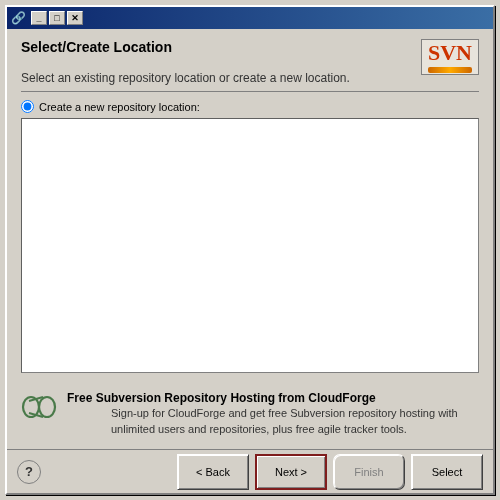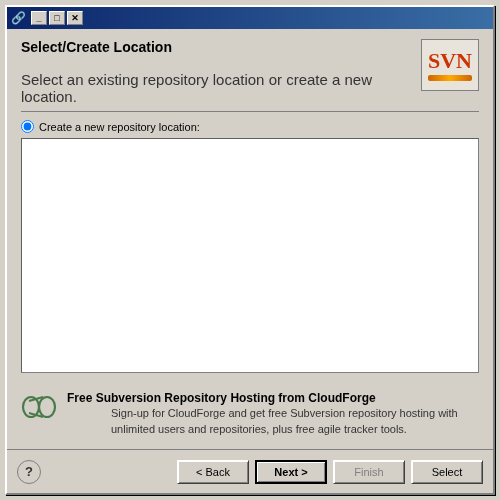--- a/index.html
+++ b/index.html
@@ -76,26 +76,26 @@
     .header-text {
       flex: 1;
     }
     .header-title {
       font-size: 14px;
       font-weight: bold;
       color: #000;
       margin-bottom: 16px;
     }
     .header-subtitle {
-      font-size: 15px;
+      font-size: 12px;
       color: #333;
     }
     .svn-logo {
       width: 58px;
-      height: 52px;
+      height: 36px;
       background: #e8e4dc;
       border: 1px solid #808080;
       display: flex;
       flex-direction: column;
       align-items: center;
       justify-content: center;
       flex-shrink: 0;
       margin-left: 10px;
     }
     .svn-logo-text {
@@ -196,42 +196,43 @@
       color: #333;
       cursor: pointer;
       background: #d4d0c8;
     }
     .footer-buttons {
       display: flex;
       gap: 6px;
       margin-left: auto;
     }
     .btn {
-      height: 24px;
+      height: 36px;
       min-width: 72px;
       padding: 0 10px;
       background: #d4d0c8;
       border: 1px solid #fff;
       border-right-color: #404040;
       border-bottom-color: #404040;
       box-shadow: inset 1px 1px 0 #fff, inset -1px -1px 0 #808080;
       font-size: 11px;
       color: #000;
       cursor: pointer;
       display: flex;
       align-items: center;
       justify-content: center;
     }
     .btn:disabled {
       color: #808080;
       cursor: default;
+      border-radius: 7px;
     }
     .btn-default {
-      border: 2px solid #000000;
-      font-weight: bold;
+      border: 2px solid #7f1d1d;
+      font-weight: normal;
     }
   </style>
 </head>
 <body>
 
 <div class="window">
 
   <div class="titlebar">
     <span class="titlebar-icon">🔗</span>
     <div class="titlebar-controls">

